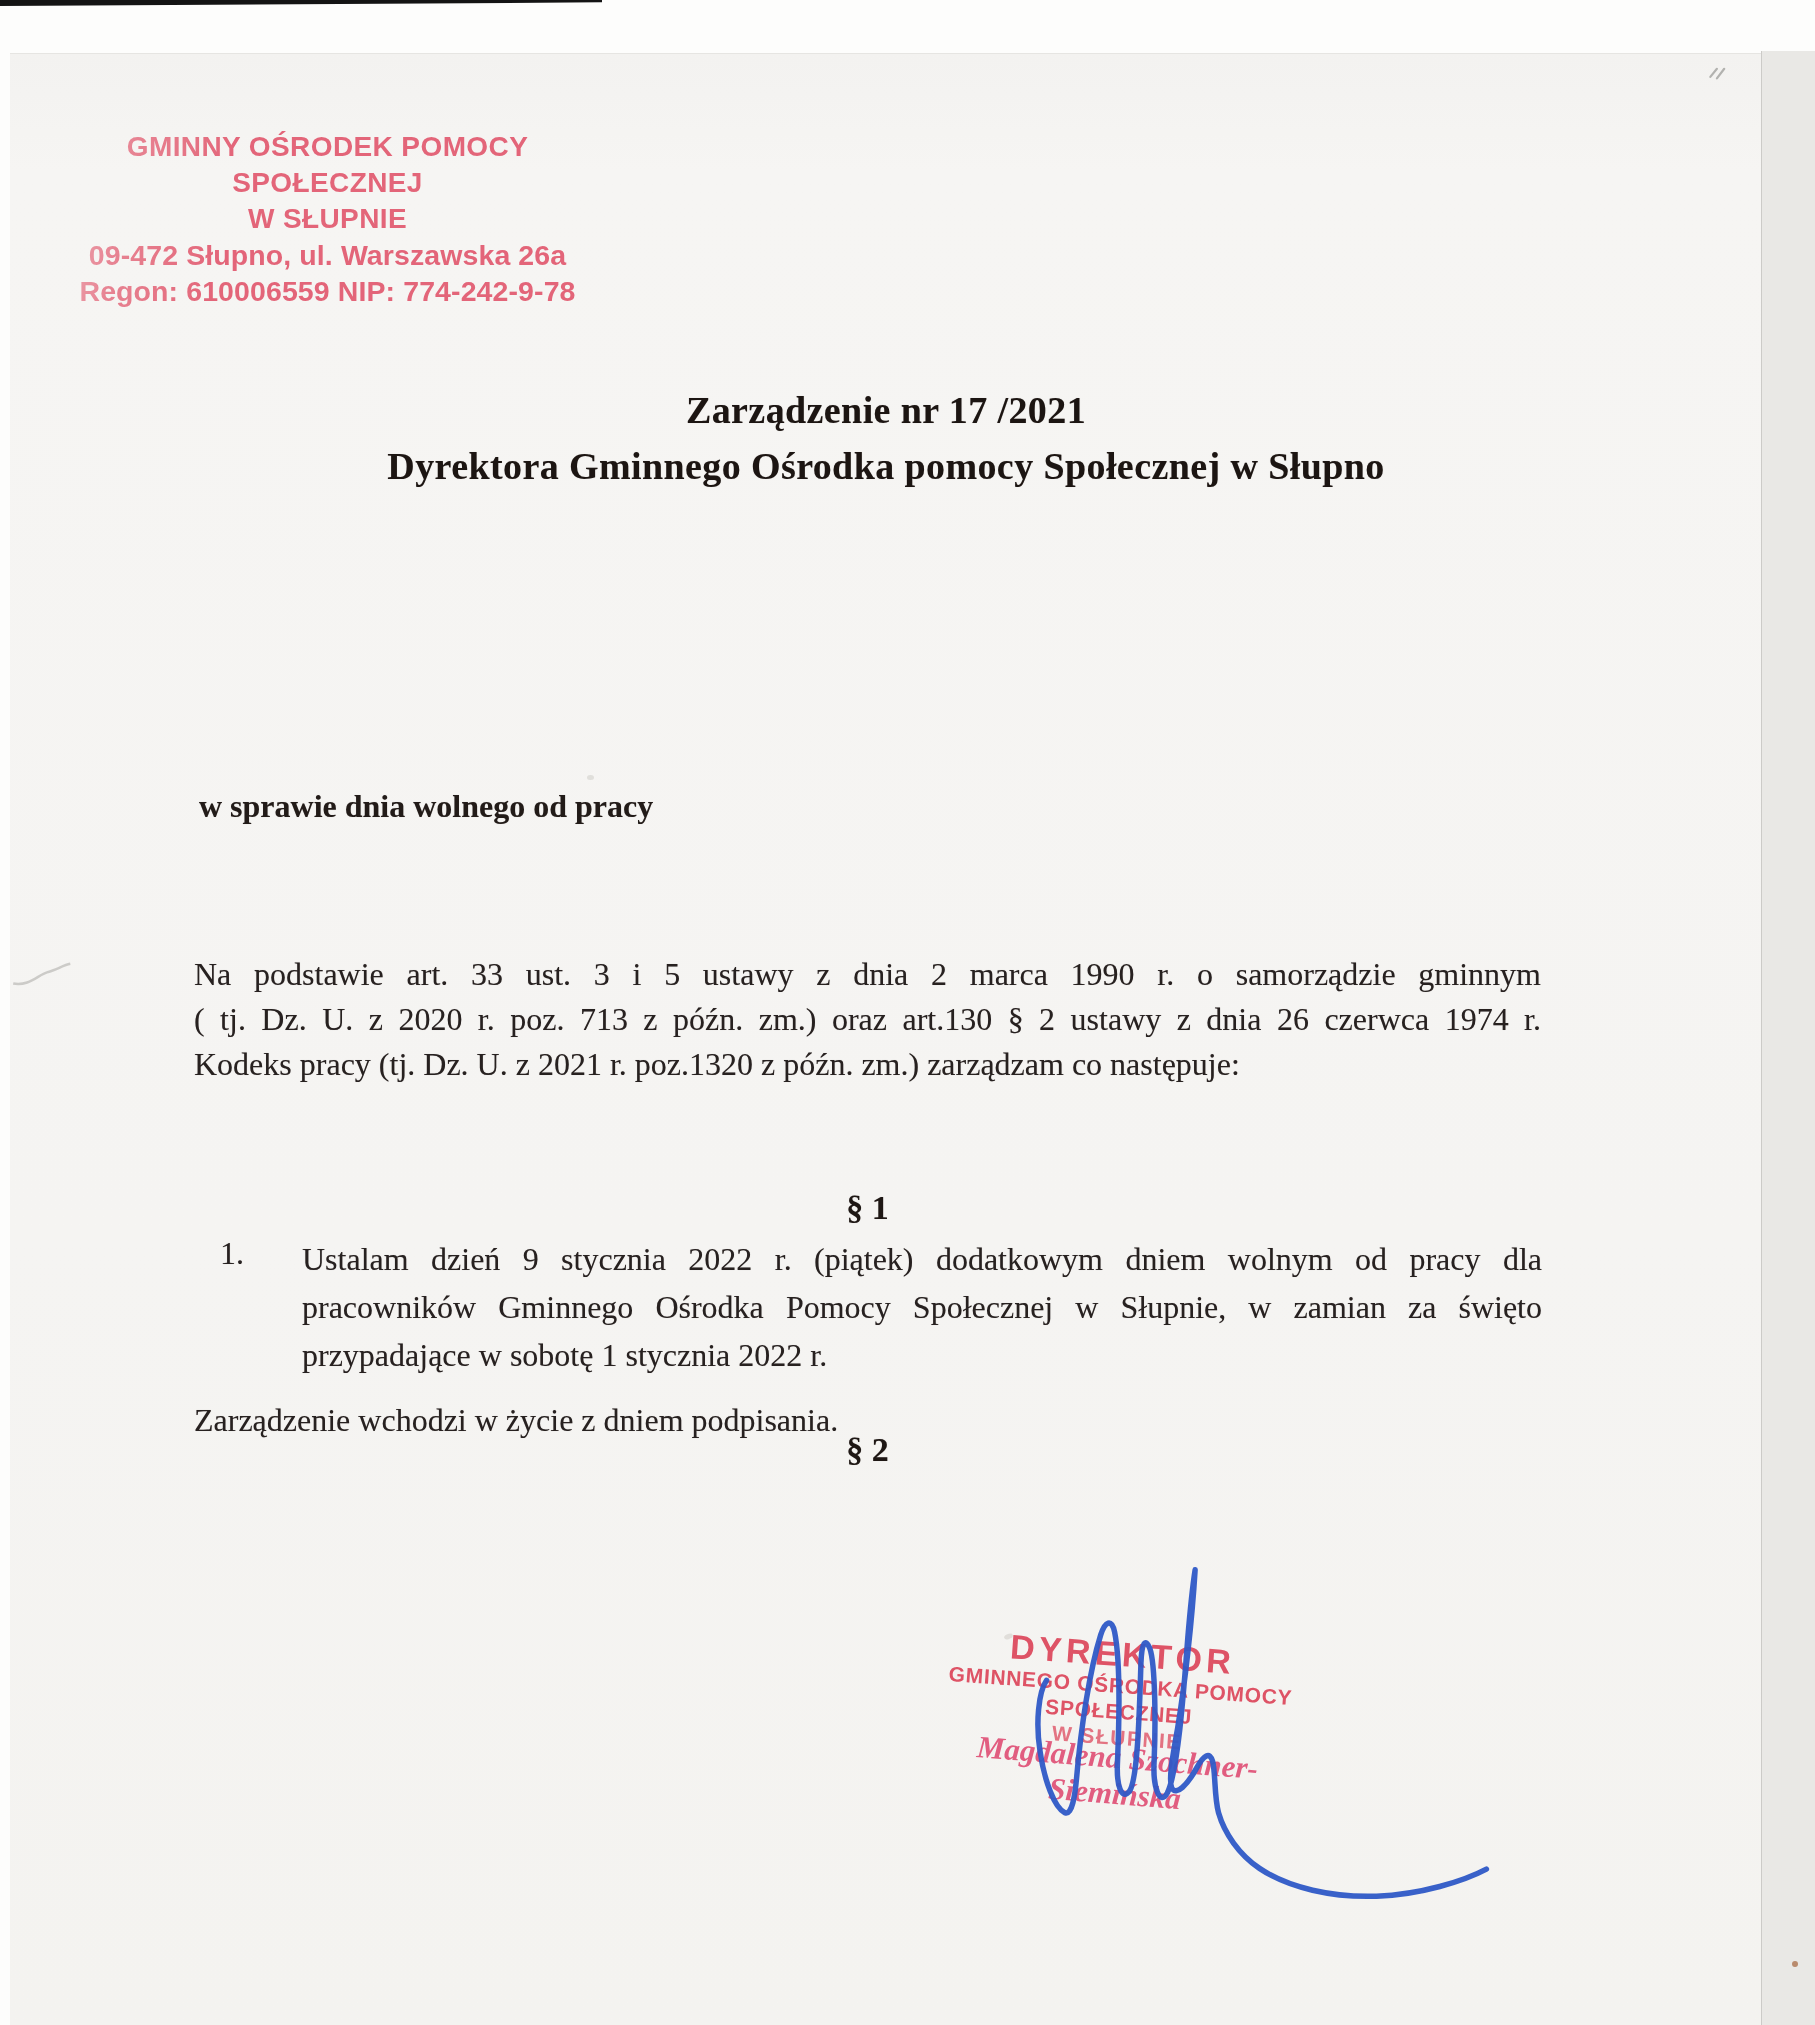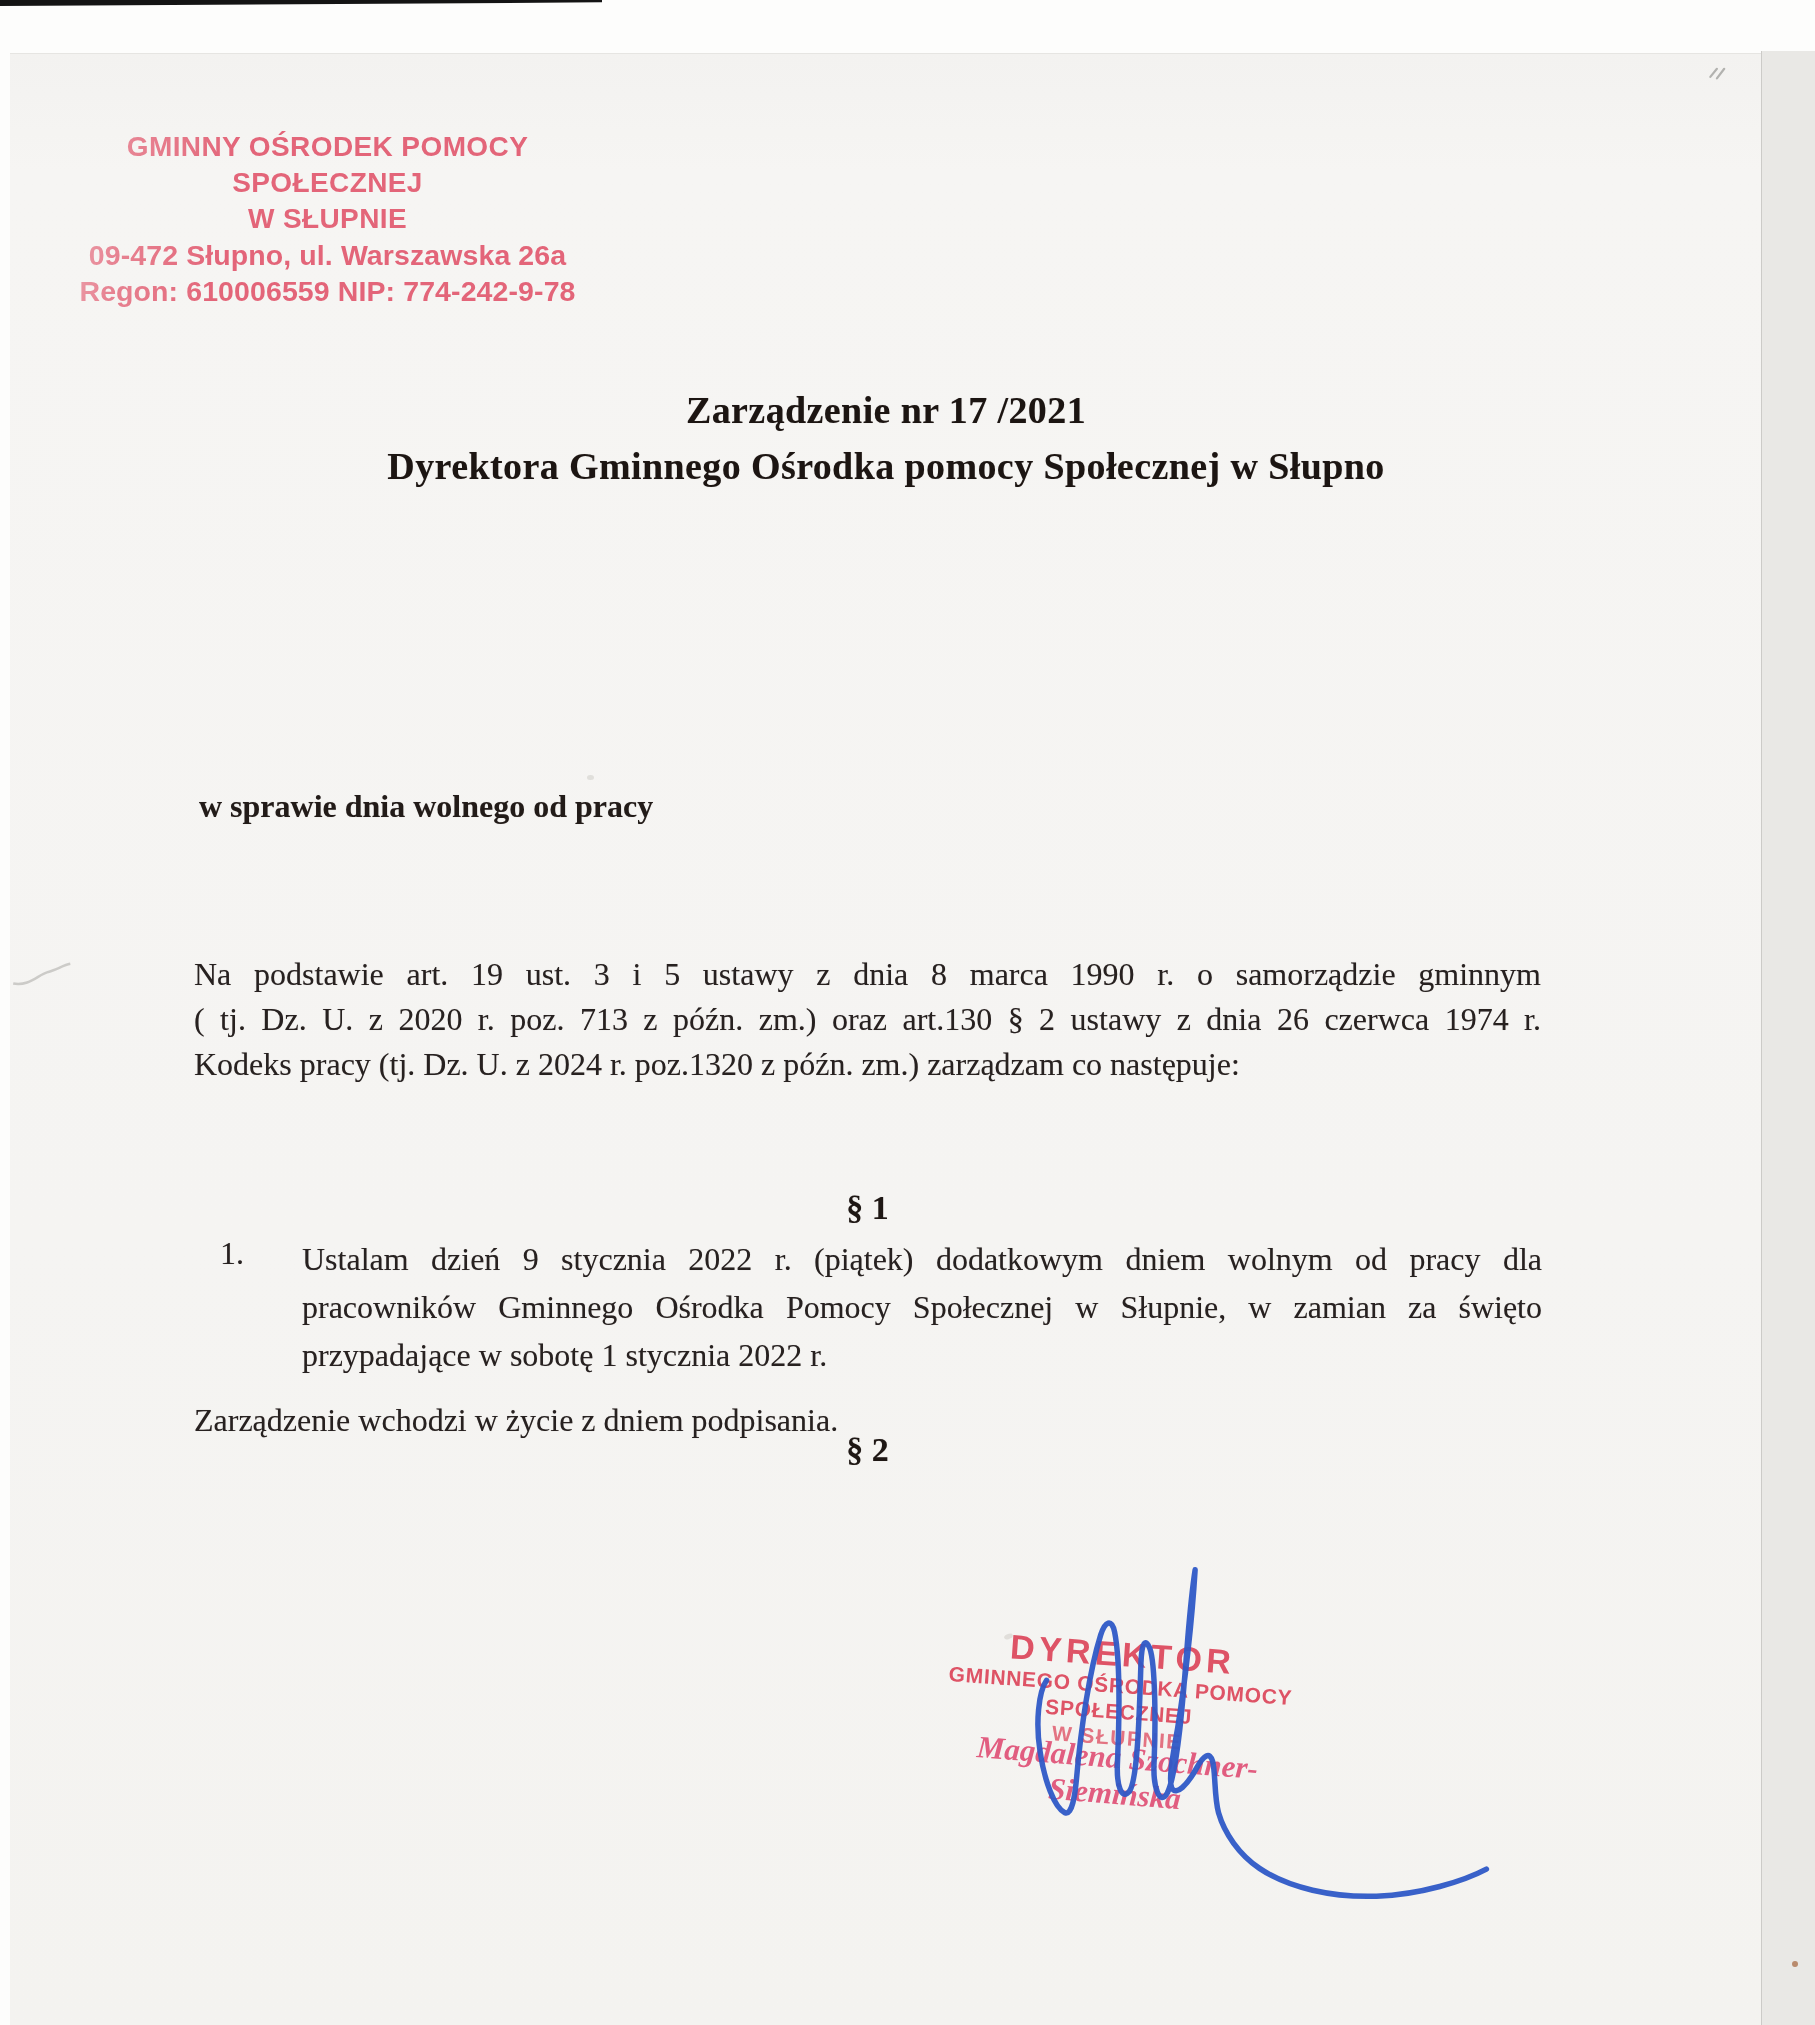--- a/index.html
+++ b/index.html
@@ -119,23 +119,23 @@
 </div>
 
 <div class="title-block soft">
   <span class="line">Zarządzenie nr 17 /2021</span>
   <span class="line">Dyrektora Gminnego Ośrodka pomocy Społecznej w Słupno</span>
 </div>
 
 <div class="subject soft">w sprawie dnia wolnego od pracy</div>
 
 <div class="legal soft">
-  <span class="line just">Na podstawie art. 19 ust. 3 i 5 ustawy z dnia 8 marca 1990 r. o samorządzie gminnym</span>
+  <span class="line just">Na podstawie art. 33 ust. 3 i 5 ustawy z dnia 2 marca 1990 r. o samorządzie gminnym</span>
   <span class="line just">( tj. Dz. U. z 2020 r. poz. 713 z późn. zm.) oraz art.130 § 2 ustawy z dnia 26 czerwca 1974 r.</span>
-  <span class="line just-last">Kodeks pracy (tj. Dz. U. z 2024 r. poz.1320 z późn. zm.) zarządzam co następuje:</span>
+  <span class="line just-last">Kodeks pracy (tj. Dz. U. z 2021 r. poz.1320 z późn. zm.) zarządzam co następuje:</span>
 </div>
 
 <div class="sec1-head soft">§ 1</div>
 <div class="item-num soft">1.</div>
 <div class="item-text soft">
   <span class="line just">Ustalam dzień 9 stycznia 2022 r. (piątek) dodatkowym dniem wolnym od pracy dla</span>
   <span class="line just">pracowników Gminnego Ośrodka Pomocy Społecznej w Słupnie, w zamian za święto</span>
   <span class="line just-last">przypadające w sobotę 1 stycznia 2022 r.</span>
 </div>
 

